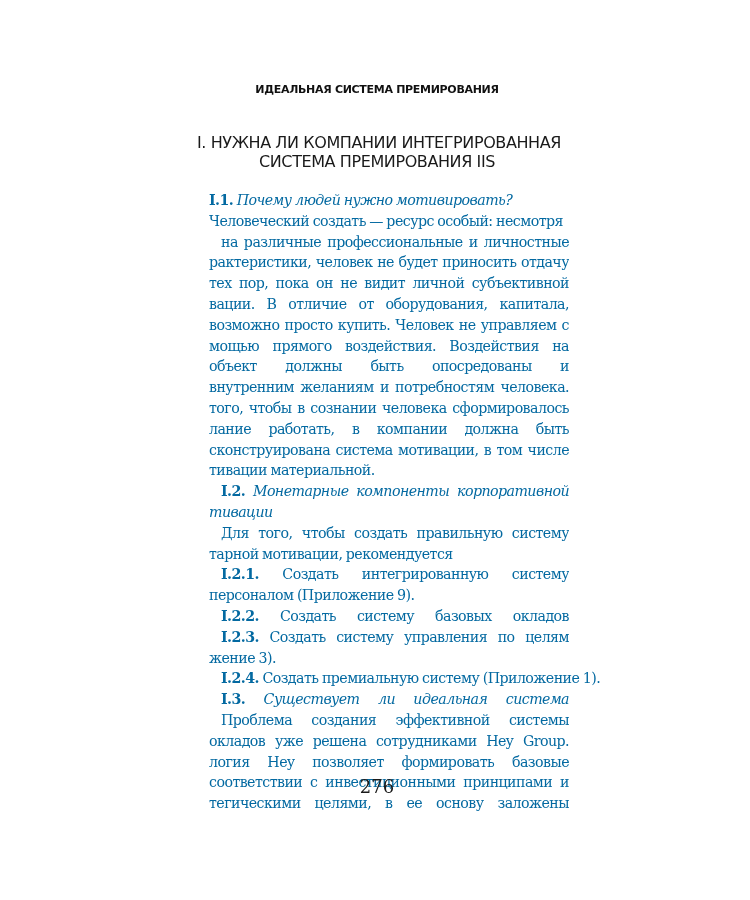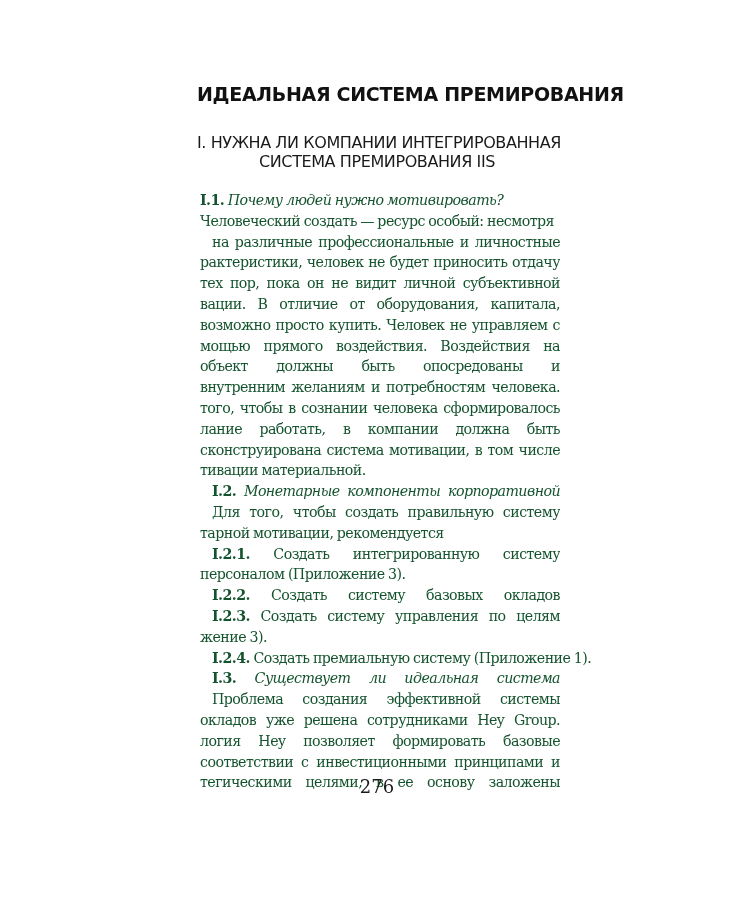--- a/index.html
+++ b/index.html
@@ -21,47 +21,47 @@
       width: 390px;
     }
     .title {
       position: absolute;
       top: 83px;
       left: 0;
       width: 360px;
       text-align: center;
       font-family: "DejaVu Sans", sans-serif;
       font-weight: bold;
-      font-size: 19px;
+      font-size: 11px;
       letter-spacing: -0.3px;
       color: #111;
       white-space: nowrap;
     }
     .section-heading {
       position: absolute;
       top: 134px;
       left: 0;
       width: 360px;
       text-align: center;
       font-family: "DejaVu Sans", sans-serif;
       font-size: 16px;
       line-height: 18.5px;
       letter-spacing: -0.4px;
       color: #1a1a1a;
     }
     .section-heading div { white-space: nowrap; }
     .body {
       position: absolute;
       top: 190px;
-      left: 3px;
+      left: 12px;
       width: 360px;
       font-family: "DejaVu Serif", serif;
       font-size: 14.2px;
       line-height: 20.8px;
-      color: #14532d;
+      color: #0369a1;
     }
     .line {
       white-space: nowrap;
       height: 20.8px;
       letter-spacing: -0.55px;
       word-spacing: -0.5px;
     }
     .line.indent { padding-left: 12px; }
     .line.justify {
       text-align: justify;
@@ -102,24 +102,25 @@
       <div class="line justify"><span>вации. В отличие от оборудования, капитала, людей не-</span></div>
       <div class="line justify"><span>возможно просто купить. Человек не управляем с по-</span></div>
       <div class="line justify"><span>мощью прямого воздействия. Воздействия на данный</span></div>
       <div class="line justify"><span>объект должны быть опосредованы и соответствовать</span></div>
       <div class="line justify"><span>внутренним желаниям и потребностям человека. Для</span></div>
       <div class="line justify"><span>того, чтобы в сознании человека сформировалось же-</span></div>
       <div class="line justify"><span>лание работать, в компании должна быть правильно</span></div>
       <div class="line justify"><span>сконструирована система мотивации, в том числе мо-</span></div>
       <div class="line"><span>тивации материальной.</span></div>
       <div class="line indent justify"><span class="num">I.2.</span> <span class="it">Монетарные компоненты корпоративной мо-</span></div>
+      <div class="line"><span class="it">тивации</span></div>
       <div class="line indent justify"><span>Для того, чтобы создать правильную систему моне-</span></div>
       <div class="line"><span>тарной мотивации, рекомендуется</span></div>
       <div class="line indent justify"><span class="num">I.2.1.</span> <span>Создать интегрированную систему управления</span></div>
-      <div class="line"><span>персоналом (Приложение 3).</span></div>
+      <div class="line"><span>персоналом (Приложение 9).</span></div>
       <div class="line indent justify"><span class="num">I.2.2.</span> <span>Создать систему базовых окладов (Приложе-</span></div>
       <div class="line indent justify"><span class="num">I.2.3.</span> <span>Создать систему управления по целям (Прило-</span></div>
       <div class="line"><span>жение 3).</span></div>
       <div class="line indent"><span class="num">I.2.4.</span> <span>Создать премиальную систему (Приложение 1).</span></div>
       <div class="line indent justify"><span class="num">I.3.</span> <span class="it">Существует ли идеальная система базовых</span></div>
       <div class="line indent justify"><span>Проблема создания эффективной системы базовых</span></div>
       <div class="line justify"><span>окладов уже решена сотрудниками Hey Group. Техно-</span></div>
       <div class="line justify"><span>логия Hey позволяет формировать базовые выплаты в</span></div>
       <div class="line justify"><span>соответствии с инвестиционными принципами и стра-</span></div>
       <div class="line justify"><span>тегическими целями, в ее основу заложены компенса-</span></div>

